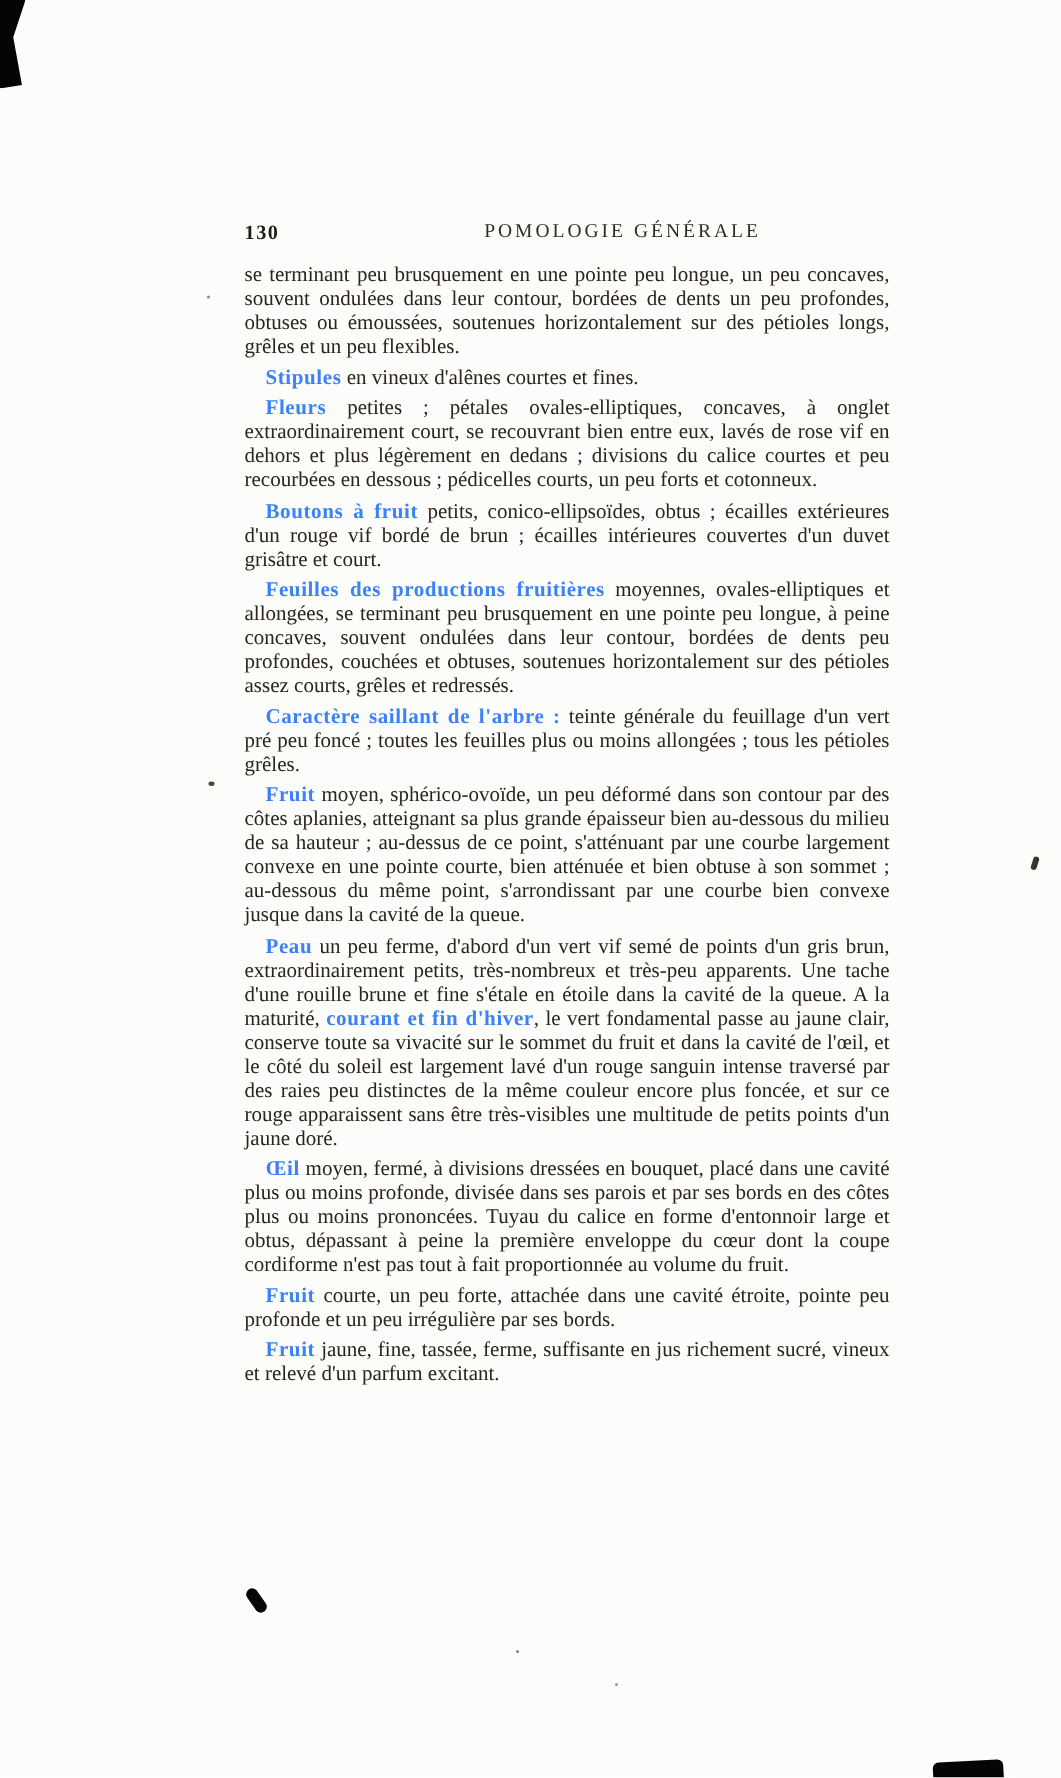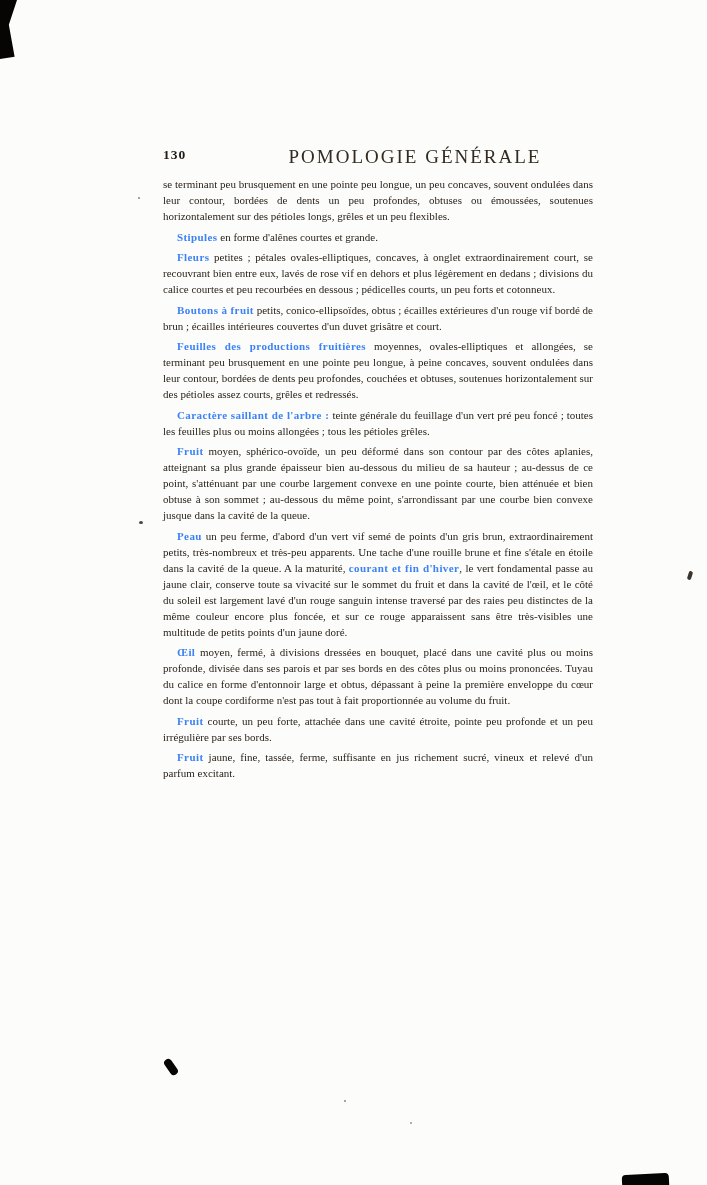--- a/index.html
+++ b/index.html
@@ -15,28 +15,28 @@
 
   
   .header { position:absolute; top:146px; left:163px; width:430px; height:20px; }
   .pagenum {
     position:absolute; left:0; top:1px;
     font-weight:bold; font-size:13.5px; letter-spacing:1px; color:#221c14;
   }
   .running-title {
     position:absolute; left:50%; margin-left:37px; transform:translateX(-50%);
     top:0; white-space:nowrap;
-    font-size:19px; letter-spacing:2px; color:#322b21;
+    font-size:13px; letter-spacing:2px; color:#322b21;
   }
 
   
   .page-body {
     position:absolute; top:176px; left:163px; width:430px;
     text-align:justify;
-    font-size:11px; line-height:16px;
+    font-size:14px; line-height:16px;
     hyphens:auto;
   }
   .para { margin-bottom:4.5px; }
   .para.indent { text-indent:14px; }
   .lead { font-weight:bold; letter-spacing:0.4px; color:#3b82f6; }
 
   
   .artifact { position:absolute; }
   .corner-tl {
     left:0; top:0; width:17px; height:59px;
@@ -70,21 +70,21 @@
 
   <div class="artifact corner-tl"></div>
 
   <div class="header">
     <span class="pagenum">130</span>
     <span class="running-title">POMOLOGIE GÉNÉRALE</span>
   </div>
 
   <div class="page-body">
       <p class="para"><span class="txt">se terminant peu brusquement en une pointe peu longue, un peu concaves, souvent ondulées dans leur contour, bordées de dents un peu profondes, obtuses ou émoussées, soutenues horizontalement sur des pétioles longs, grêles et un peu flexibles.</span></p>
-      <p class="para indent"><span class="lead">Stipules</span><span class="txt"> en forme d'alênes courtes et grande.</span></p>
+      <p class="para indent"><span class="lead">Stipules</span><span class="txt"> en vineux d'alênes courtes et fines.</span></p>
       <p class="para indent"><span class="lead">Fleurs</span><span class="txt"> petites ; pétales ovales-elliptiques, concaves, à onglet extraordinairement court, se recouvrant bien entre eux, lavés de rose vif en dehors et plus légèrement en dedans ; divisions du calice courtes et peu recourbées en dessous ; pédicelles courts, un peu forts et cotonneux.</span></p>
       <p class="para indent"><span class="lead">Boutons à fruit</span><span class="txt"> petits, conico-ellipsoïdes, obtus ; écailles extérieures d'un rouge vif bordé de brun ; écailles intérieures couvertes d'un duvet grisâtre et court.</span></p>
       <p class="para indent"><span class="lead">Feuilles des productions fruitières</span><span class="txt"> moyennes, ovales-elliptiques et allongées, se terminant peu brusquement en une pointe peu longue, à peine concaves, souvent ondulées dans leur contour, bordées de dents peu profondes, couchées et obtuses, soutenues horizontalement sur des pétioles assez courts, grêles et redressés.</span></p>
       <p class="para indent"><span class="lead">Caractère saillant de l'arbre :</span><span class="txt"> teinte générale du feuillage d'un vert pré peu foncé ; toutes les feuilles plus ou moins allongées ; tous les pétioles grêles.</span></p>
       <p class="para indent"><span class="lead">Fruit</span><span class="txt"> moyen, sphérico-ovoïde, un peu déformé dans son contour par des côtes aplanies, atteignant sa plus grande épaisseur bien au-dessous du milieu de sa hauteur ; au-dessus de ce point, s'atténuant par une courbe largement convexe en une pointe courte, bien atténuée et bien obtuse à son sommet ; au-dessous du même point, s'arrondissant par une courbe bien convexe jusque dans la cavité de la queue.</span></p>
       <p class="para indent"><span class="lead">Peau</span><span class="txt"> un peu ferme, d'abord d'un vert vif semé de points d'un gris brun, extraordinairement petits, très-nombreux et très-peu apparents. Une tache d'une rouille brune et fine s'étale en étoile dans la cavité de la queue. A la maturité, </span><span class="lead">courant et fin d'hiver</span><span class="txt">, le vert fondamental passe au jaune clair, conserve toute sa vivacité sur le sommet du fruit et dans la cavité de l'œil, et le côté du soleil est largement lavé d'un rouge sanguin intense traversé par des raies peu distinctes de la même couleur encore plus foncée, et sur ce rouge apparaissent sans être très-visibles une multitude de petits points d'un jaune doré.</span></p>
       <p class="para indent"><span class="lead">Œil</span><span class="txt"> moyen, fermé, à divisions dressées en bouquet, placé dans une cavité plus ou moins profonde, divisée dans ses parois et par ses bords en des côtes plus ou moins prononcées. Tuyau du calice en forme d'entonnoir large et obtus, dépassant à peine la première enveloppe du cœur dont la coupe cordiforme n'est pas tout à fait proportionnée au volume du fruit.</span></p>
       <p class="para indent"><span class="lead">Fruit</span><span class="txt"> courte, un peu forte, attachée dans une cavité étroite, pointe peu profonde et un peu irrégulière par ses bords.</span></p>
       <p class="para indent"><span class="lead">Fruit</span><span class="txt"> jaune, fine, tassée, ferme, suffisante en jus richement sucré, vineux et relevé d'un parfum excitant.</span></p>
     </div>

